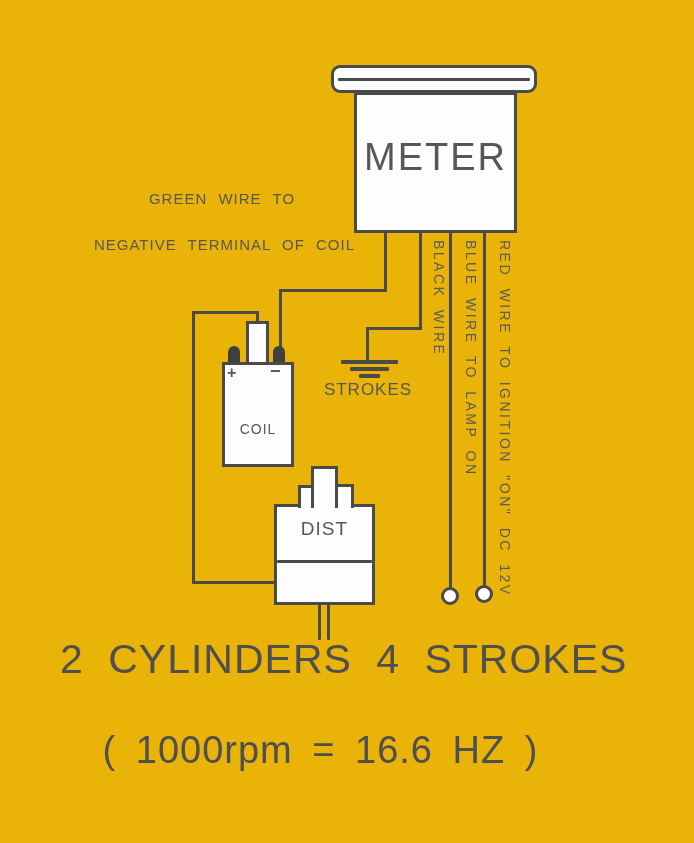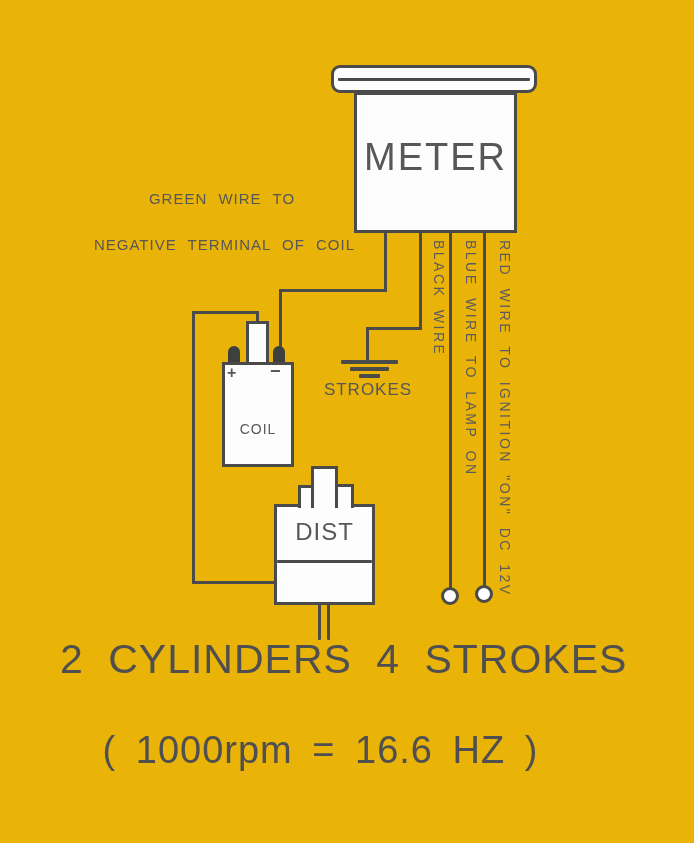--- a/index.html
+++ b/index.html
@@ -30,21 +30,21 @@
   .coil-plus{left:227px;top:364px;font-size:16px;font-weight:bold;}
   .coil-minus{left:270px;top:361px;font-size:18px;font-weight:bold;}
   .coil-label{left:222px;top:400px;width:72px;font-size:14px;letter-spacing:1px;margin-top:21px;}
   
   .dist-box{left:274px;top:504px;width:101px;height:101px;}
   .dist-divider{left:277px;top:560px;width:95px;height:3px;}
   .dist-tower{border-bottom:none;z-index:2;}
   .dist-tower-c{left:311px;top:466px;width:27px;height:42px;z-index:3;}
   .dist-tower-l{left:298px;top:485px;width:17px;height:23px;}
   .dist-tower-r{left:334px;top:484px;width:20px;height:24px;}
-  .dist-label{left:274px;top:518px;width:101px;font-size:24px;letter-spacing:1px;}
+  .dist-label{left:274px;top:518px;width:101px;font-size:19px;letter-spacing:1px;}
   
   .ground-label{left:322px;top:380px;width:92px;font-size:17px;letter-spacing:1px;}
   
   .vlabel{
     position:absolute;transform:rotate(90deg);transform-origin:0 0;
     font-size:14px;letter-spacing:2.5px;word-spacing:5px;color:#5b5b5b;white-space:nowrap;
   }
   .vlabel-black{left:447px;top:240px;}
   .vlabel-blue{left:479px;top:240px;}
   .vlabel-red{left:513px;top:240px;}

